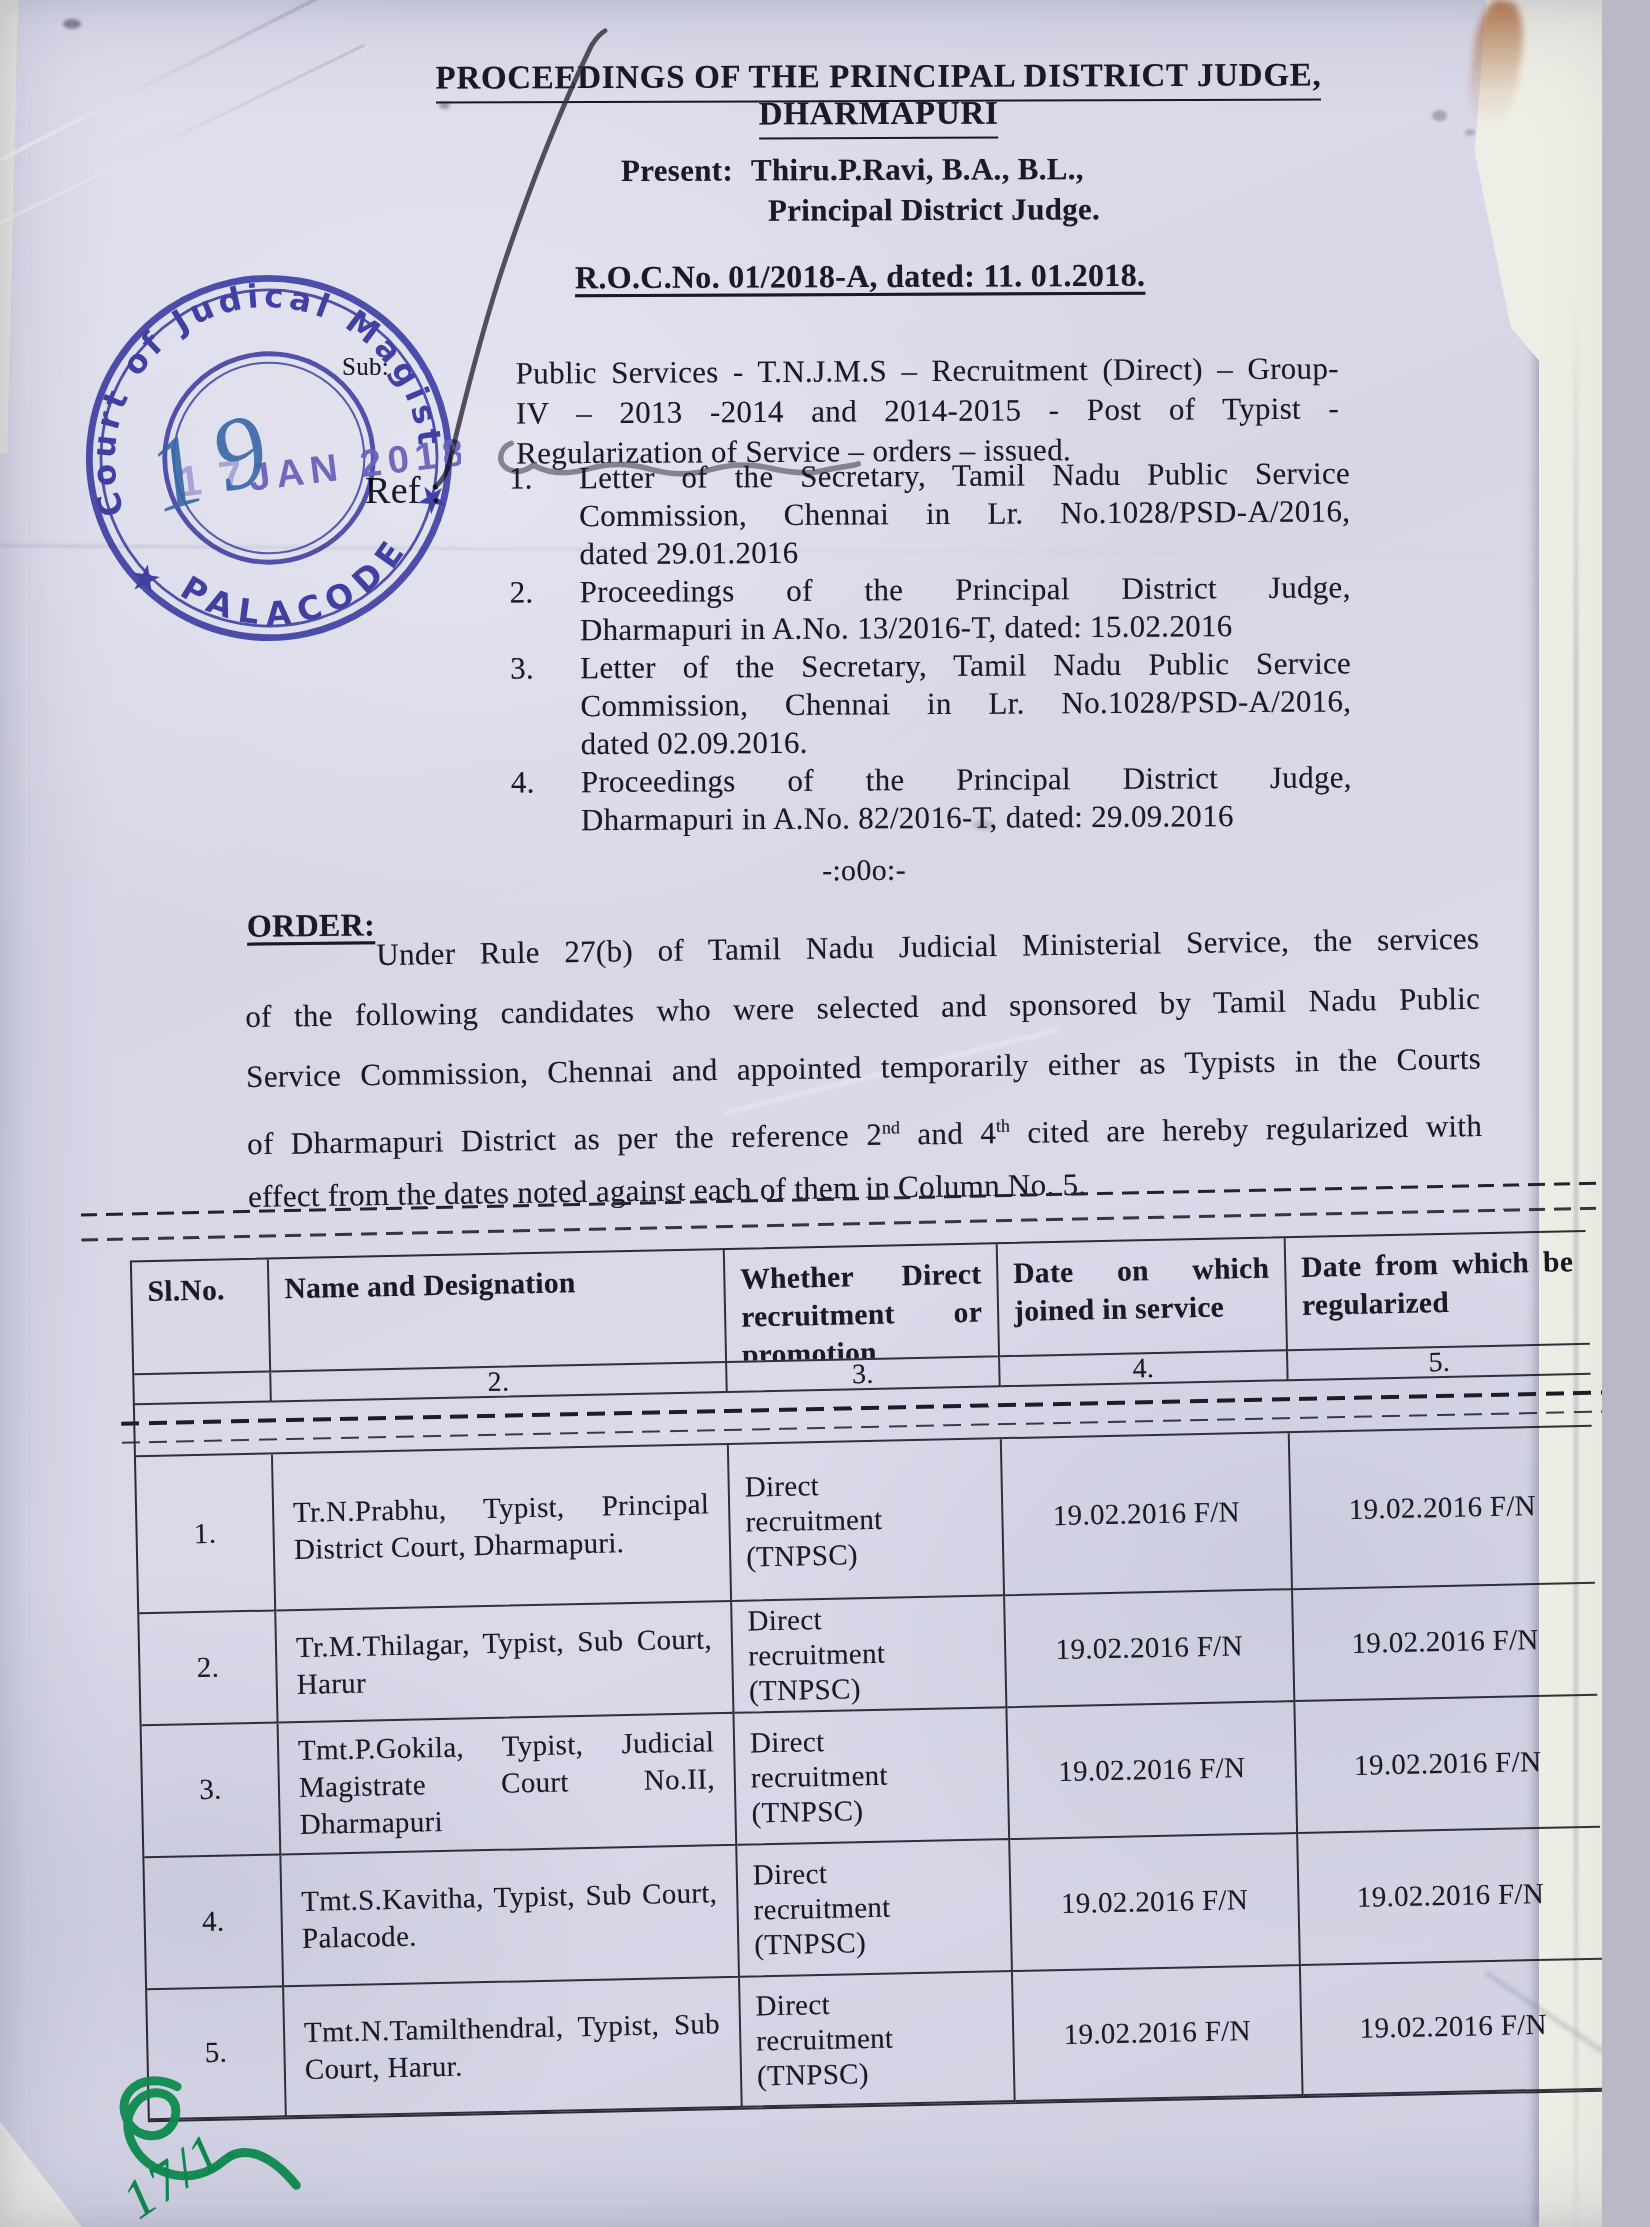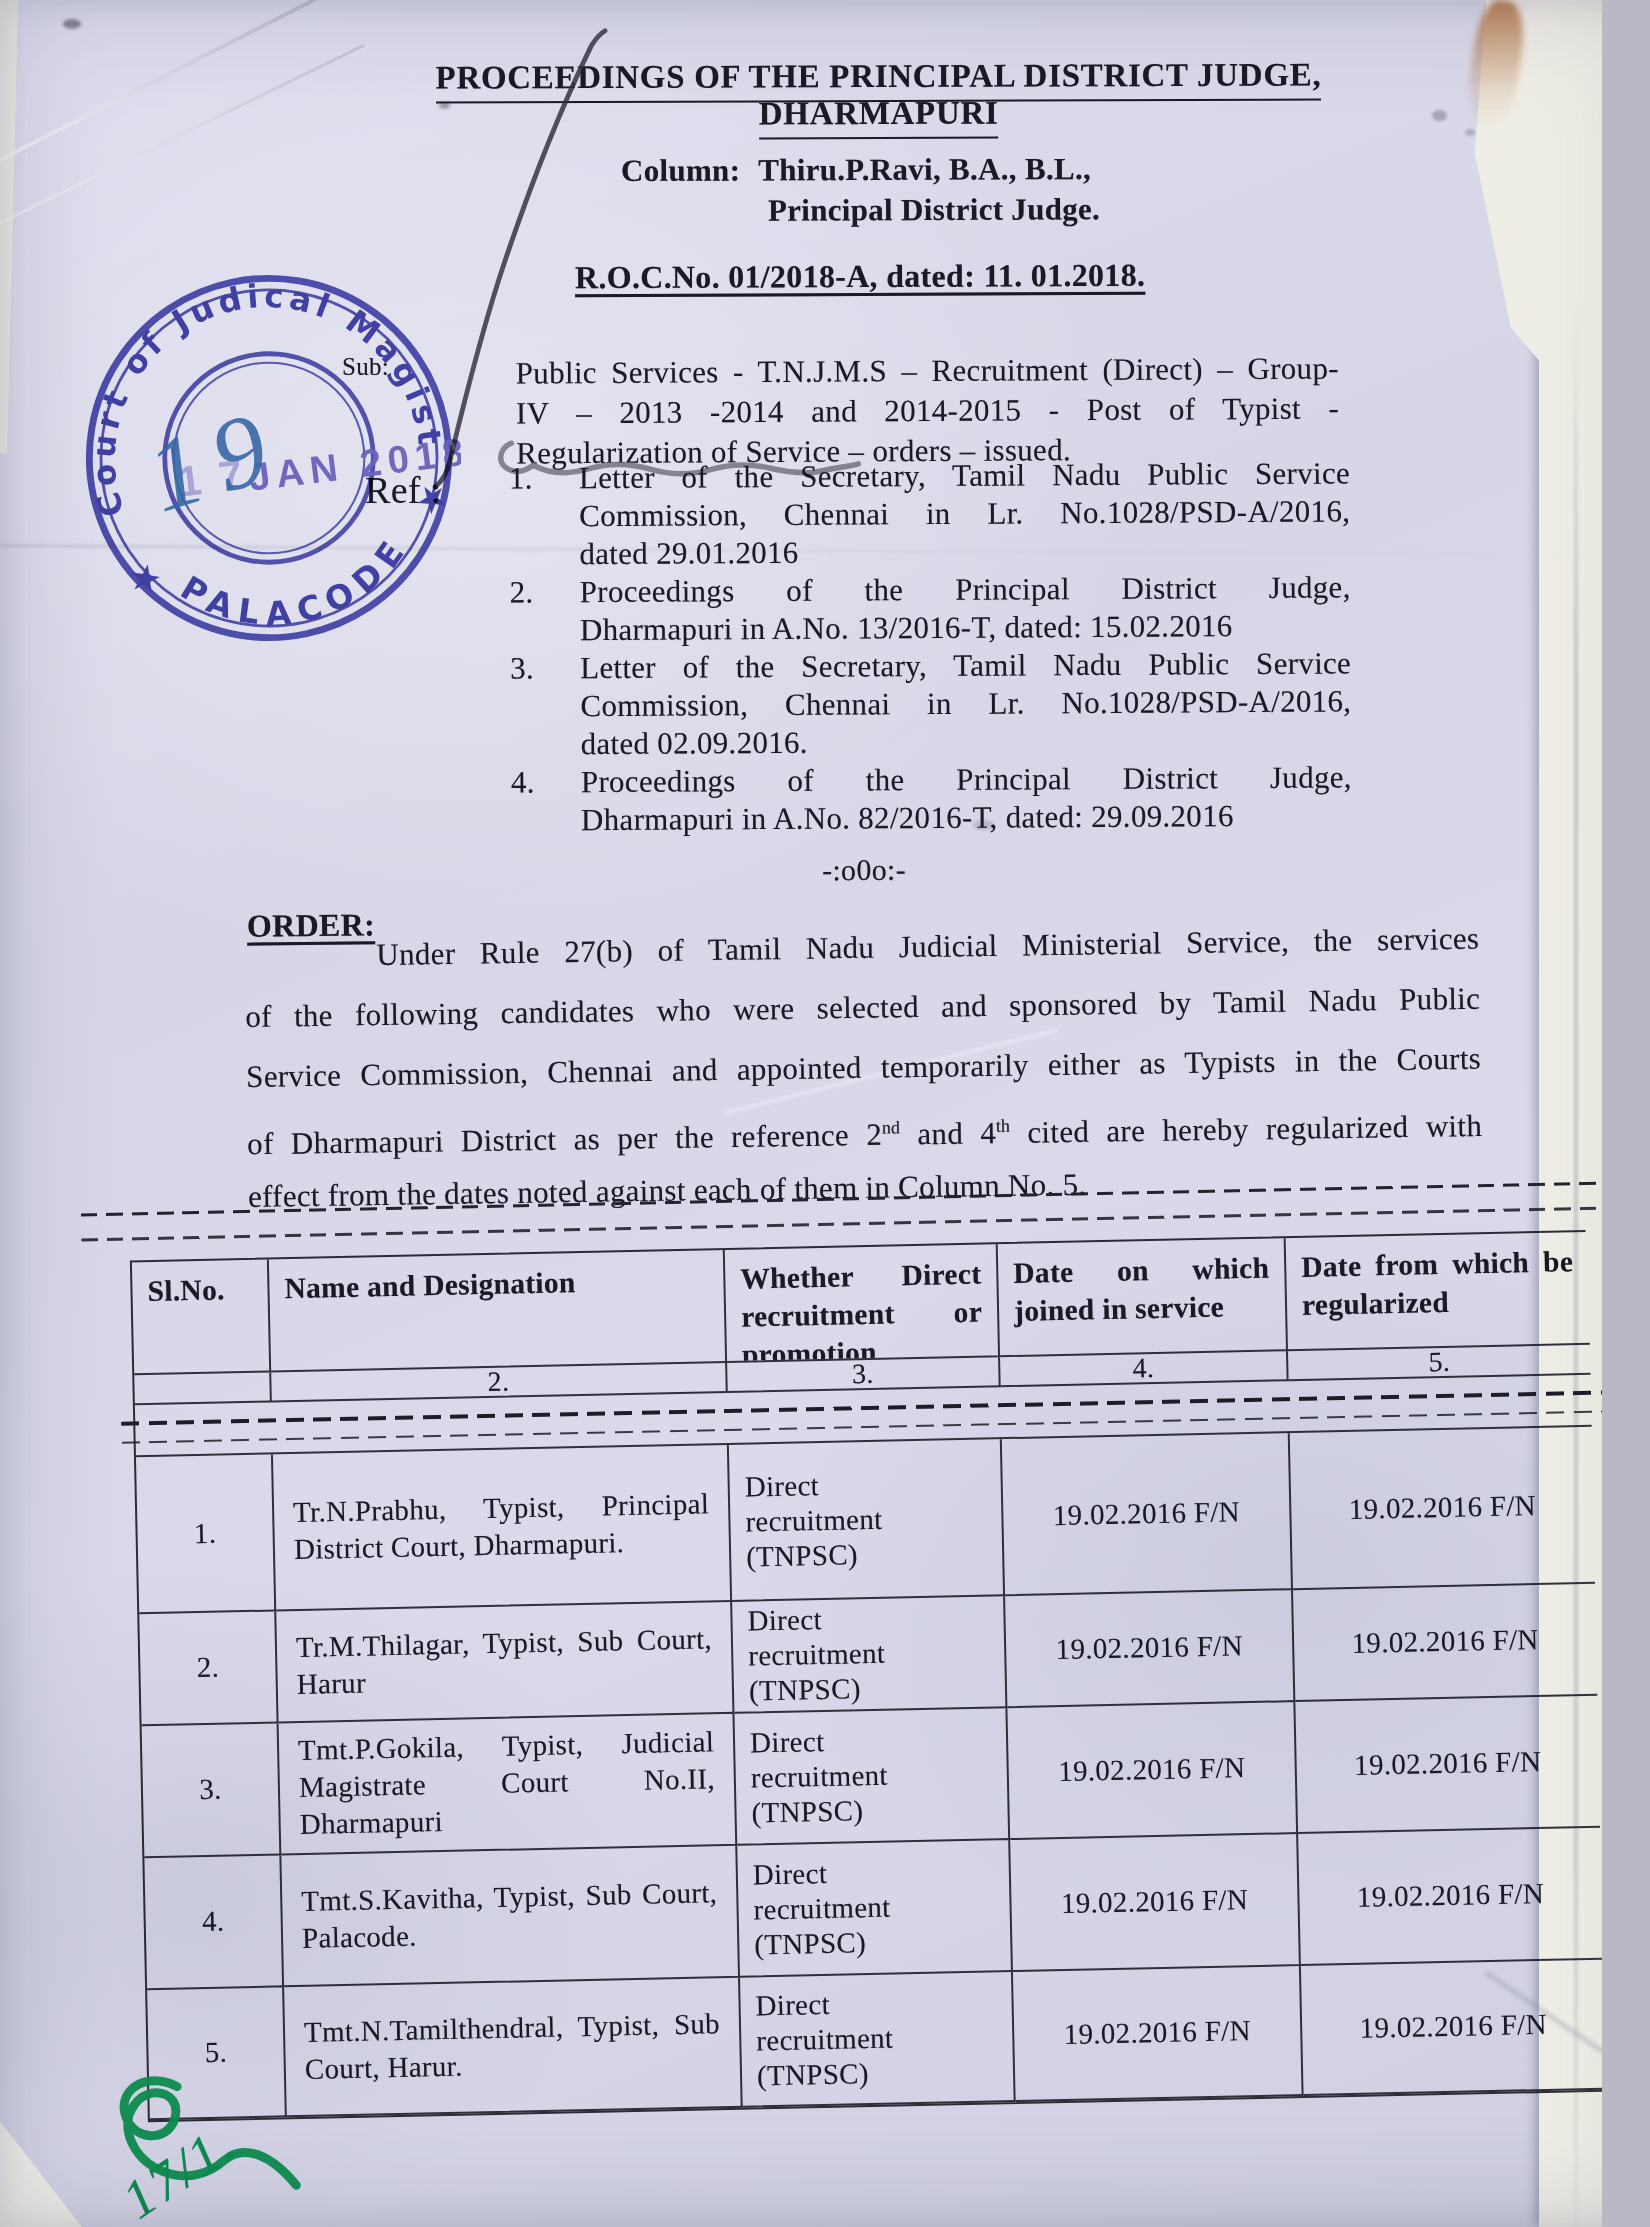--- a/index.html
+++ b/index.html
@@ -130,21 +130,21 @@
   <div class="abs speck sp1"></div>
   <div class="abs speck sp2"></div>
   <div class="abs speck sp3"></div>
   <div class="abs speck sp4"></div>
   <div class="abs speck sp5"></div>
 
   <div class="abs txt title">
     <span>PROCEEDINGS OF THE PRINCIPAL DISTRICT JUDGE, DHARMAPURI</span>
   </div>
   <div class="abs txt present">
-    <span>Column:</span><span class="nm">Thiru.P.Ravi, B.A., B.L.,</span>
+    <span>Present:</span><span class="nm">Thiru.P.Ravi, B.A., B.L.,</span>
   </div>
   <div class="abs txt present2">Principal District Judge.</div>
   <div class="abs txt roc">R.O.C.No. 01/2018-A, dated: 11. 01.2018.</div>
 
   <svg class="abs" style="left:405px; top:25px; width:226px; height:480px;" viewBox="0 0 330 700">
     <path d="M 272,30 q 10,-16 20,-22 M 272,30 C 230,116 186,226 148,338 C 122,414 92,526 66,634 C 62,654 54,666 44,674" fill="none" stroke="#30303c" stroke-width="7" stroke-linecap="round" opacity=".82"></path>
   </svg>
 
   <div class="abs txt sublabel">Sub:</div>
   <div class="abs txt subblock">

